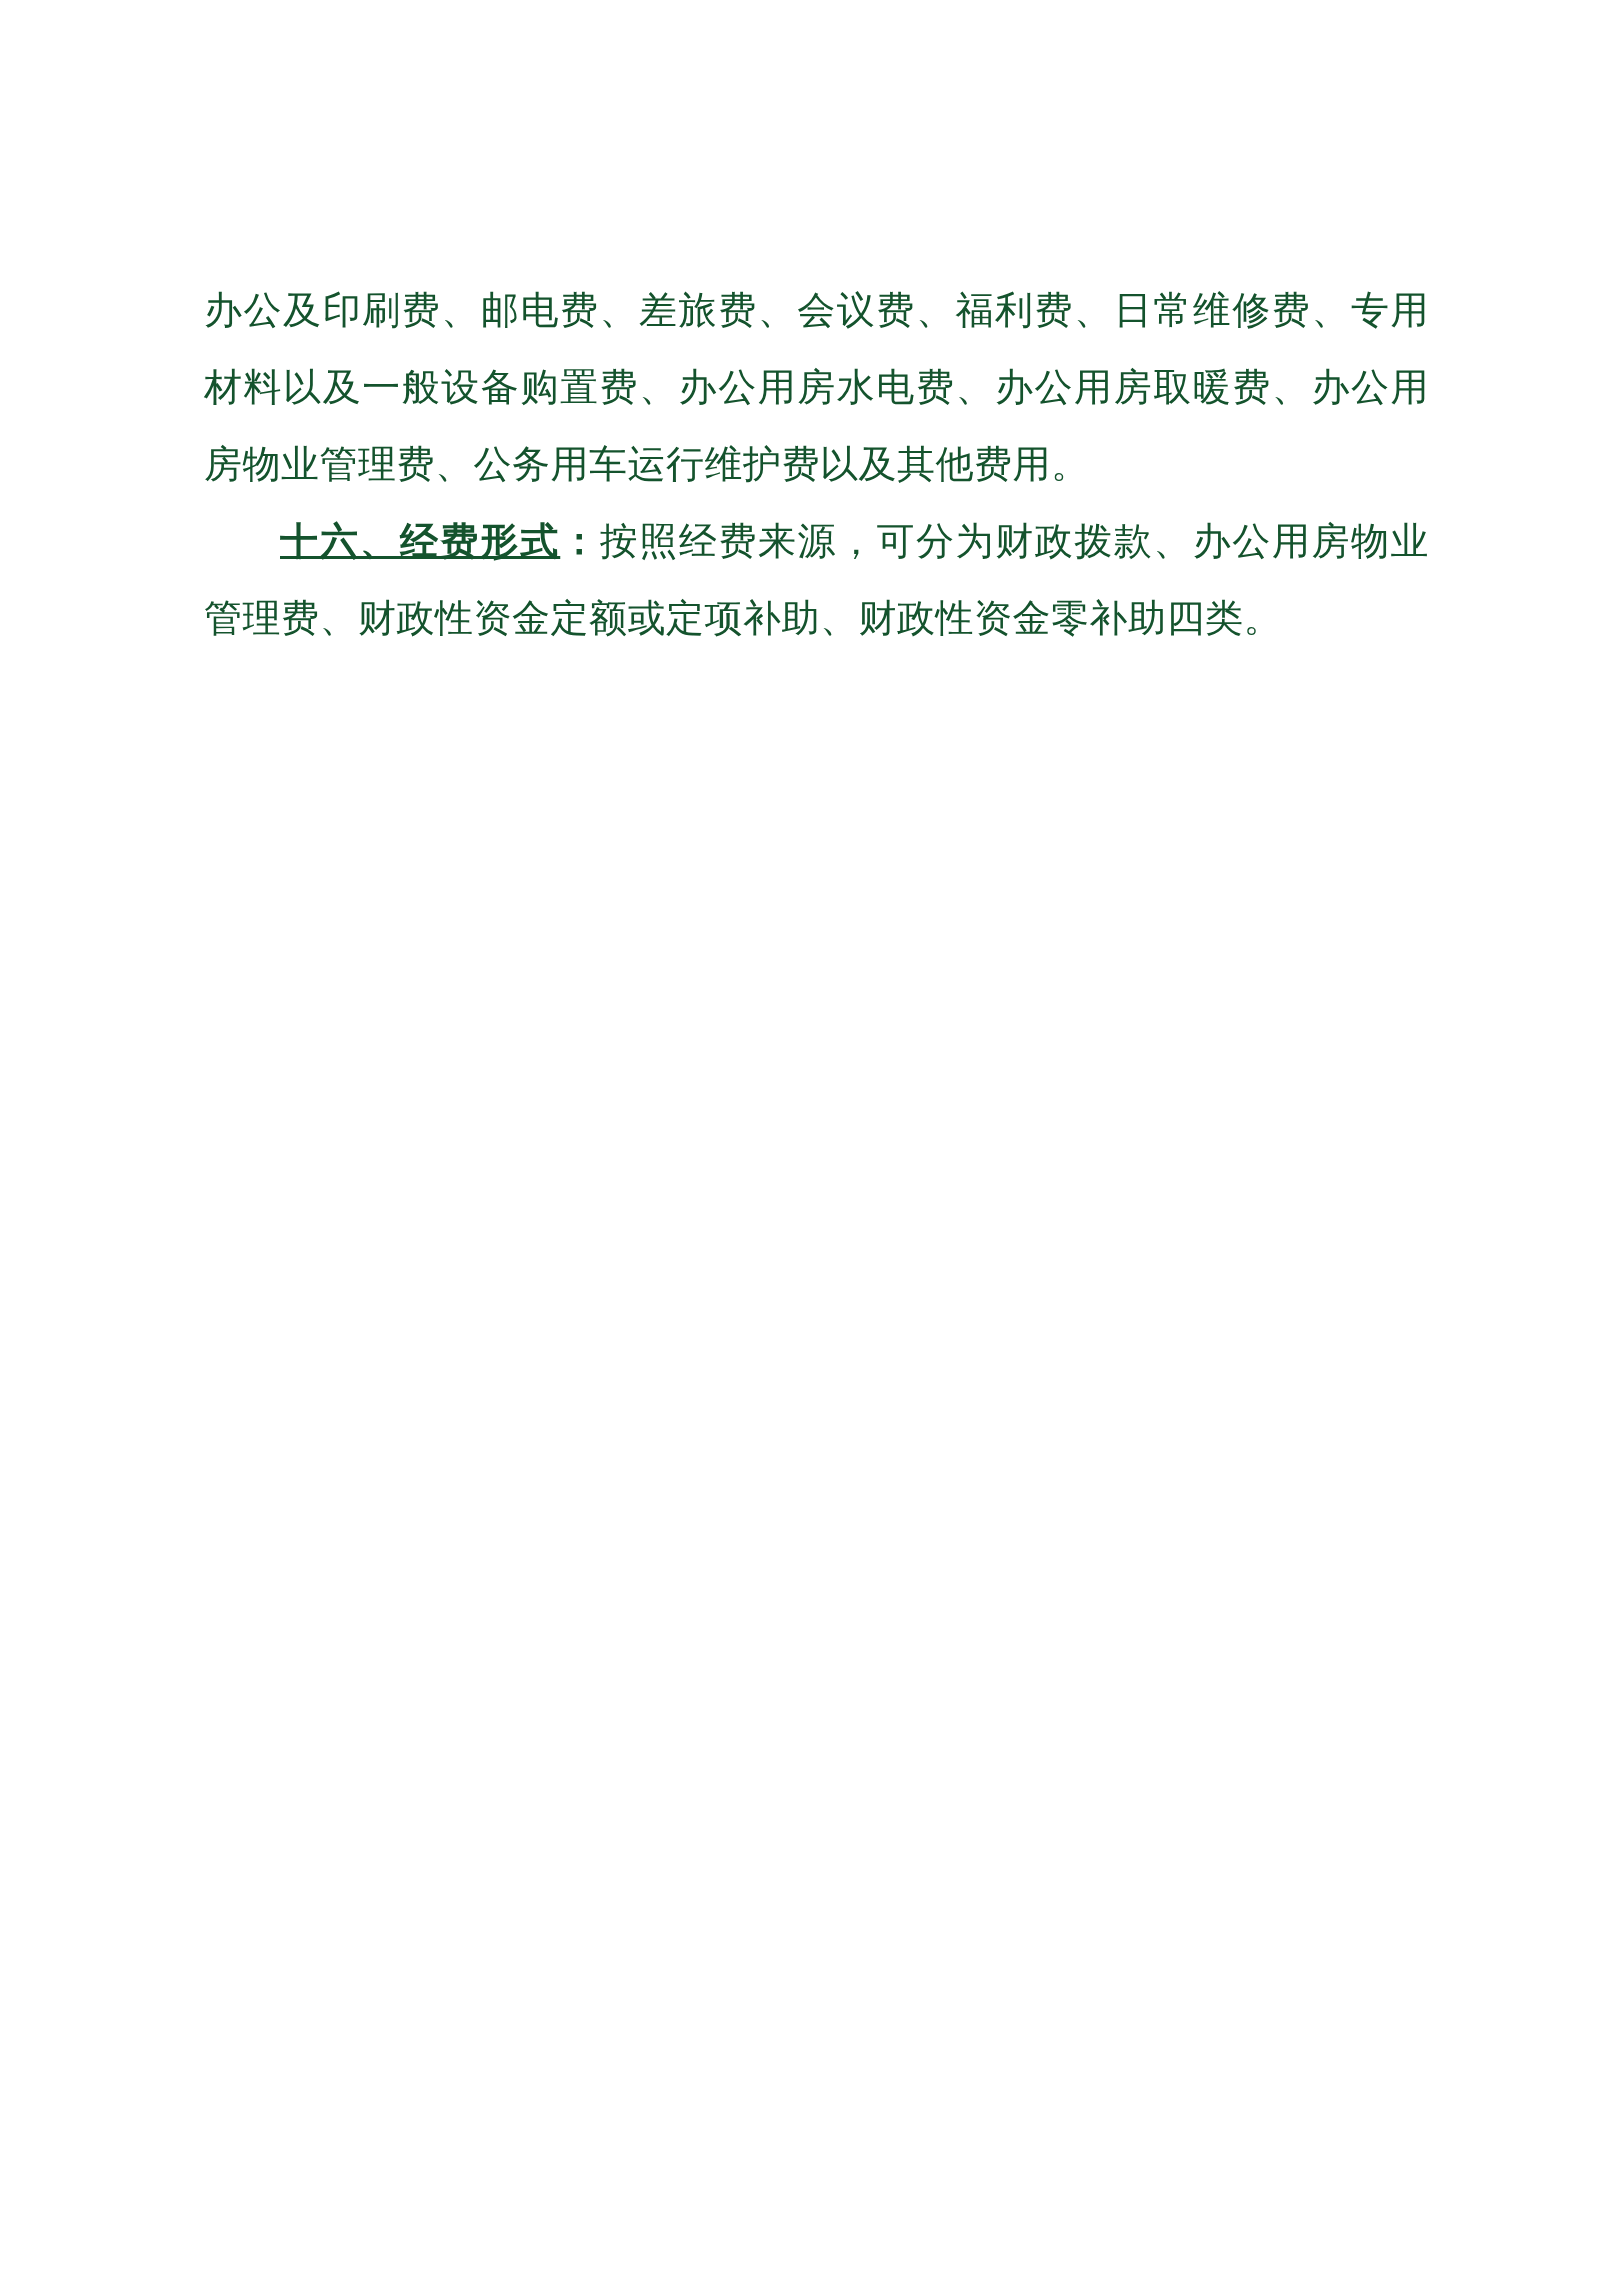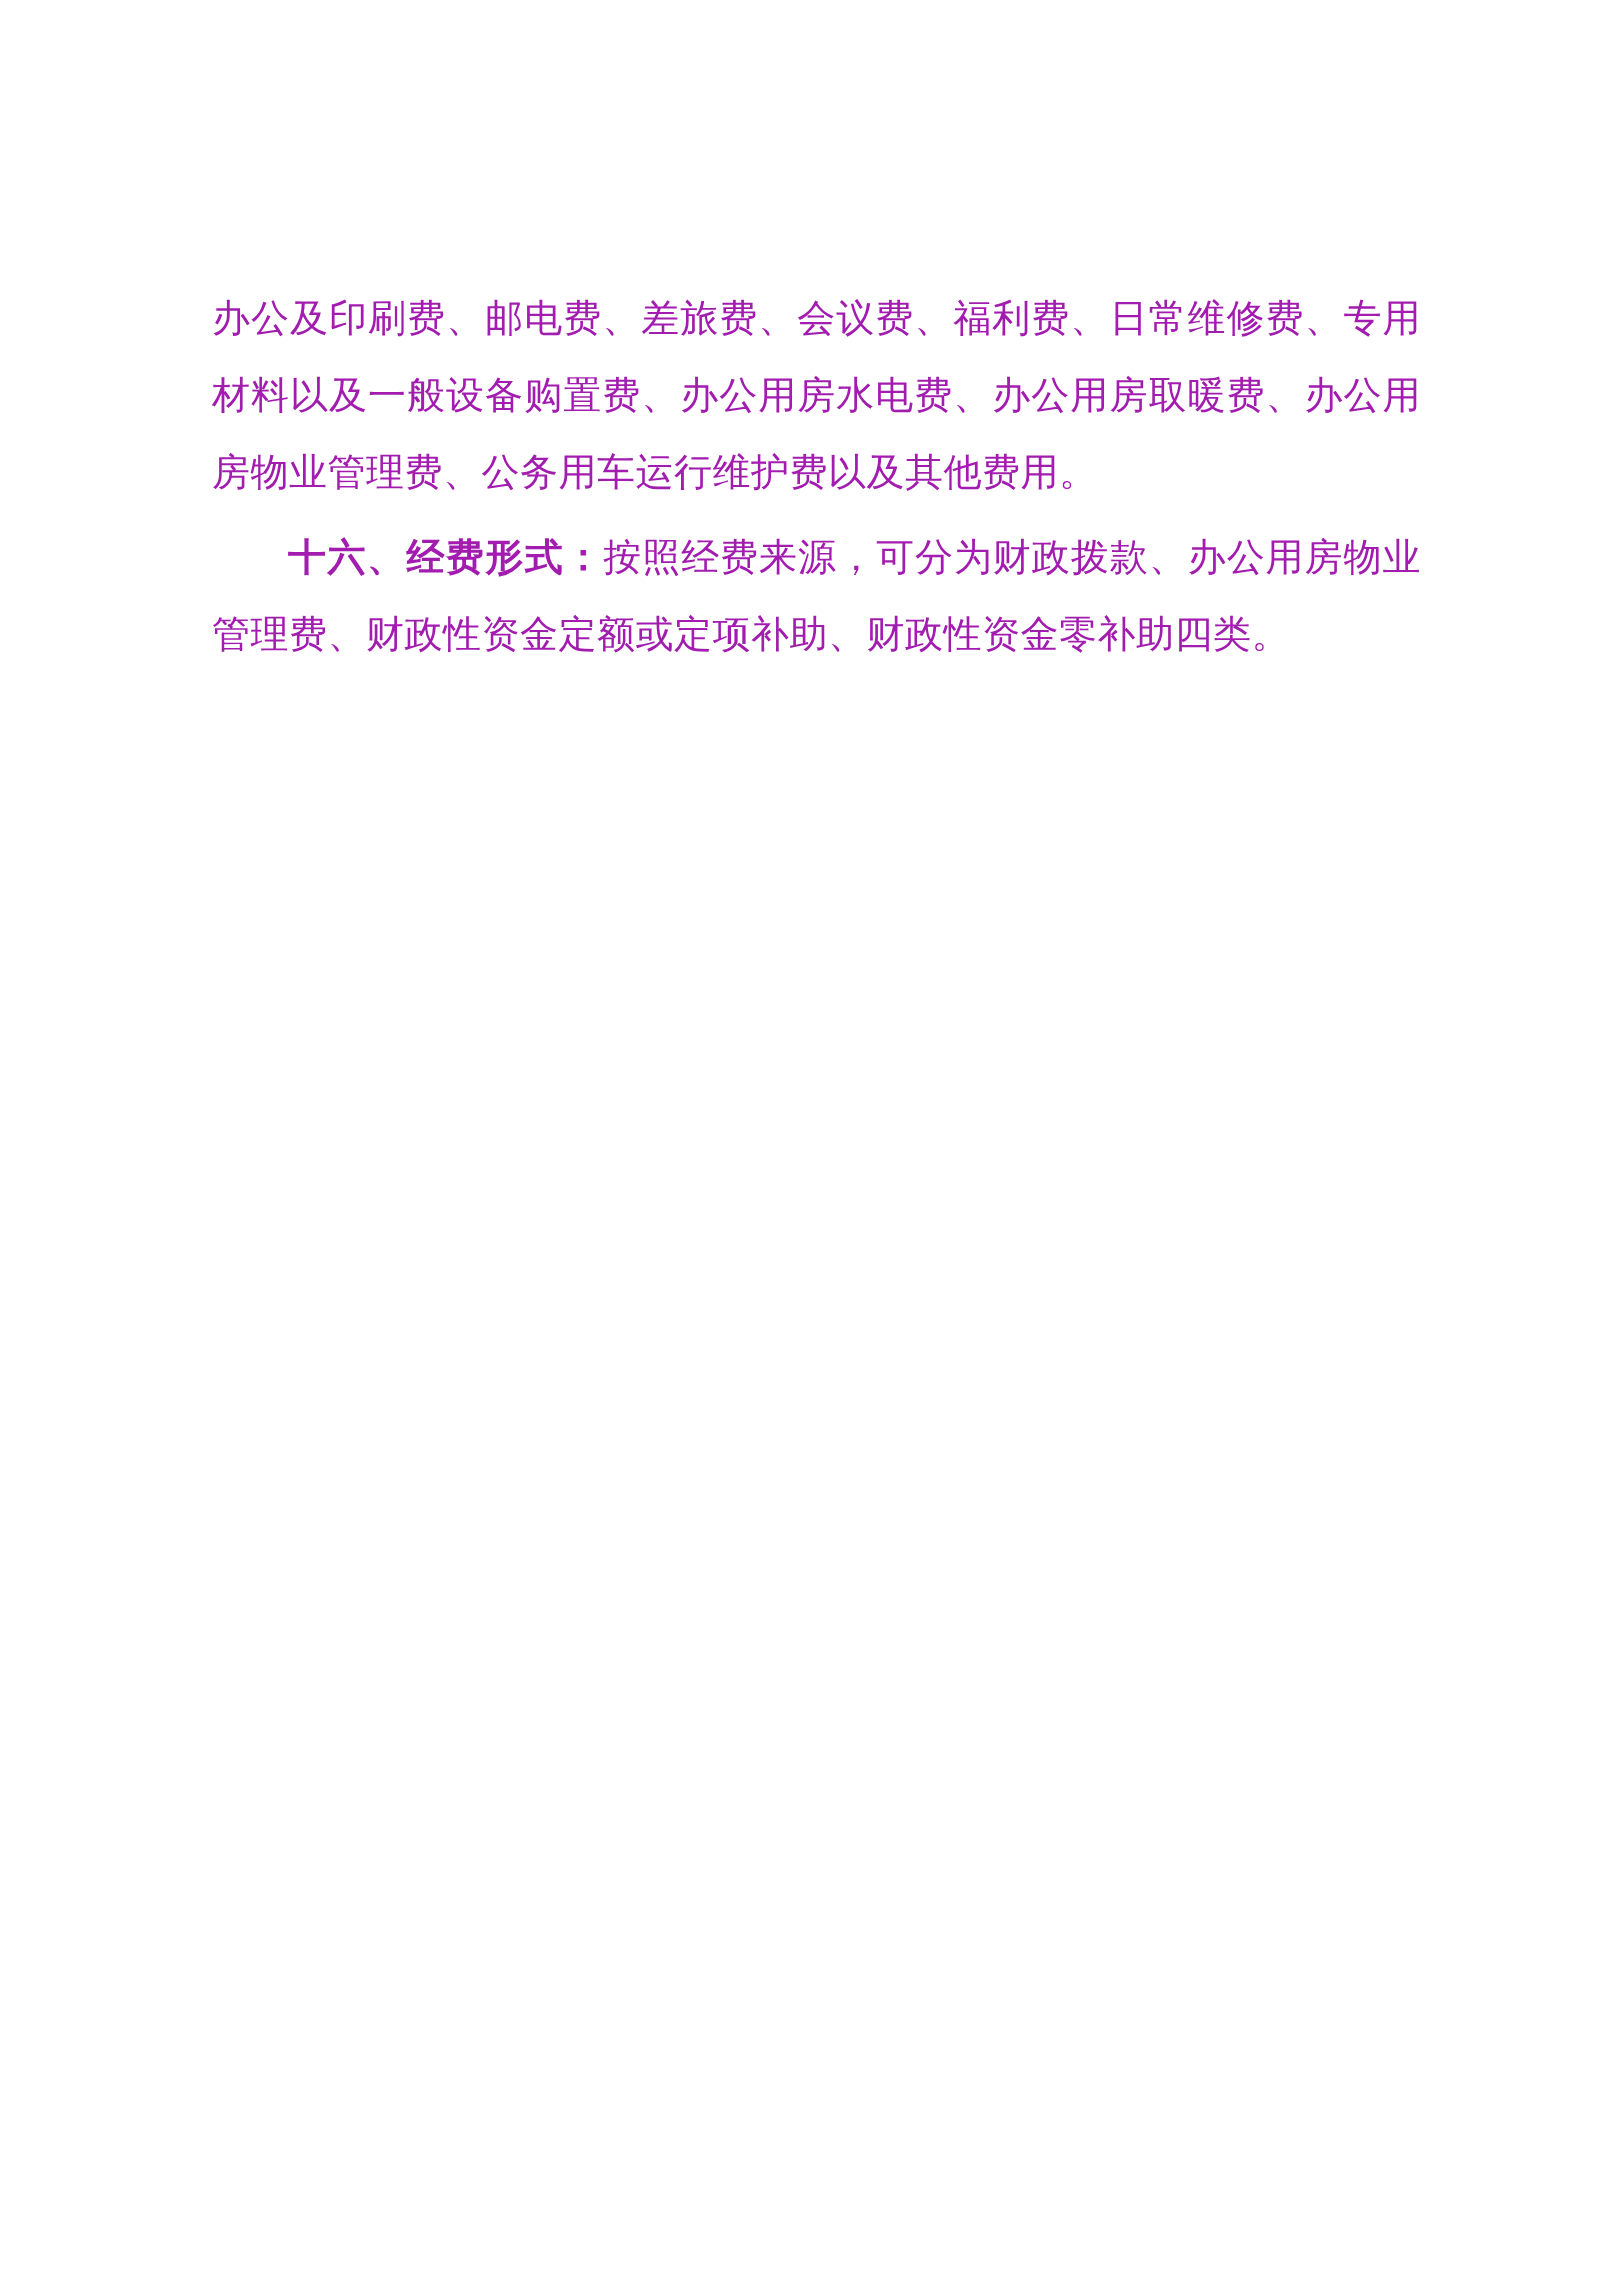--- a/index.html
+++ b/index.html
@@ -16,37 +16,38 @@
     overflow: hidden;
     font-family: "Liberation Serif", "DejaVu Serif", serif;
   }
   .body-area {
     position: absolute;
     left: 204px;
     top: 272px;
     width: 1225px;
   }
   .para {
-    margin: 8px;
-    color: #a21caf;
+    margin: 0;
+    color: #14532d;
     font-size: 38px;
     line-height: 77px;
     letter-spacing: 0.5px;
     text-align: justify;
     text-justify: inter-character;
   }
   .para + .para {
     margin-top: 0;
   }
   .indent {
     text-indent: 76px;
   }
   .lead {
     font-weight: bold;
     letter-spacing: 1px;
+    text-decoration: underline;
   }
   .lead-sep {
     font-weight: bold;
   }
 </style>
 </head>
 <body>
 
 <div class="page">
   <div class="body-area">

